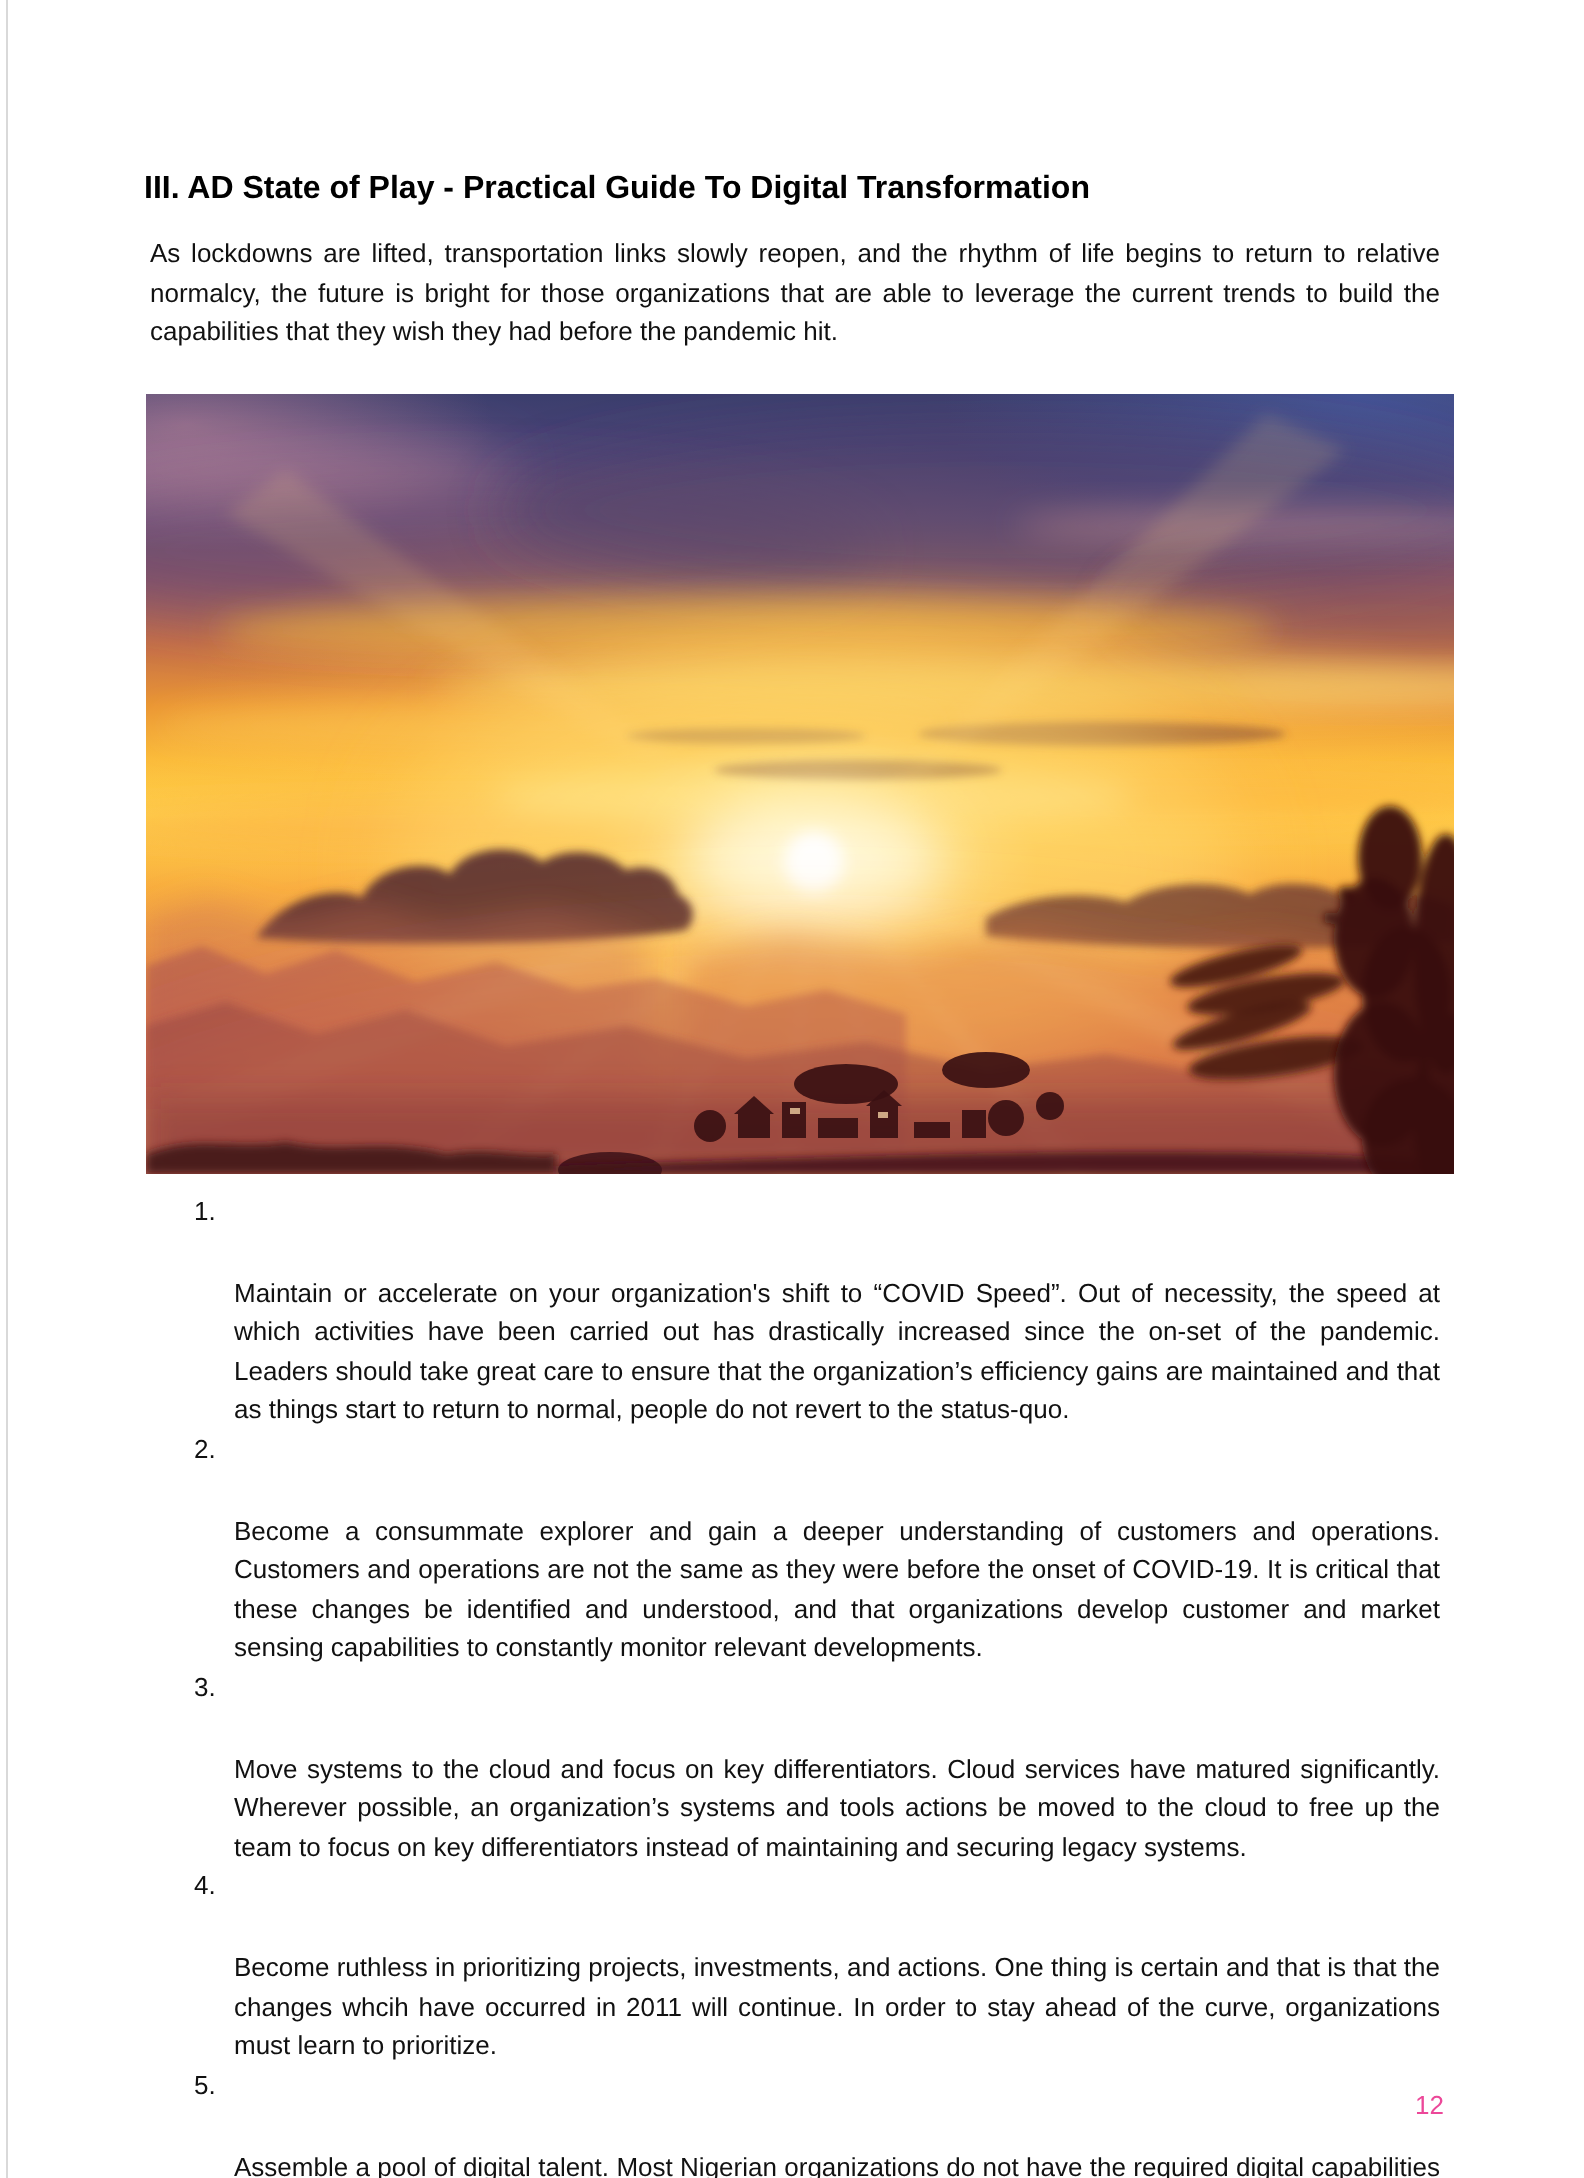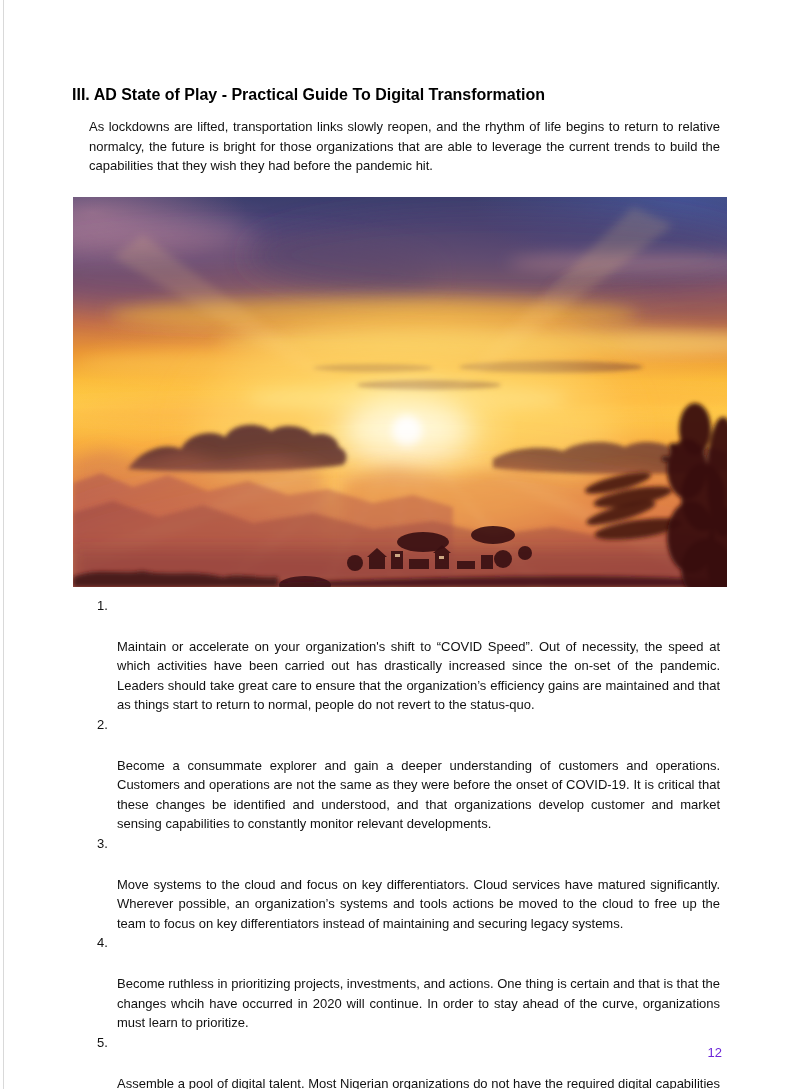--- a/index.html
+++ b/index.html
@@ -29,21 +29,21 @@
     background: #d9d9d9;
   }
   h1.doc-heading {
     margin: 0;
     font-size: 16px;
     line-height: 22px;
     font-weight: bold;
     color: #000000;
   }
   p.intro {
-    margin: 11px 0 0 17px;
+    margin: 11px 0 0 3px;
     text-align: justify;
   }
   figure.photo {
     margin: 21px 0 0 1px;
     width: 654px;
     height: 390px;
     position: relative;
     overflow: hidden;
     padding: 0;
   }
@@ -82,21 +82,21 @@
   ol.moves-list .li-text {
     flex: 1;
     text-align: justify;
     margin-top: 41px;
   }
   .page-number {
     position: absolute;
     right: 70px;
     bottom: 27px;
     font-size: 13px;
-    color: #6d28d9;
+    color: #ec4899;
   }
   strong { font-weight: bold; }
 </style>
 </head>
 <body>
 
 <div class="page">
   <div class="page-edge"></div>
 
   <h1 class="doc-heading">III. AD State of Play - Practical Guide To Digital Transformation</h1>
@@ -225,21 +225,21 @@
     <li>
       <span class="num">2.</span>
       <span class="li-text">Become a consummate explorer and gain a deeper understanding of customers and operations. Customers and operations are not the same as they were before the onset of COVID-19. It is critical that these changes be identified and understood, and that organizations develop customer and market sensing capabilities to constantly monitor relevant developments.</span>
     </li>
     <li>
       <span class="num">3.</span>
       <span class="li-text">Move systems to the cloud and focus on key differentiators. Cloud services have matured significantly. Wherever possible, an organization’s systems and tools actions be moved to the cloud to free up the team to focus on key differentiators instead of maintaining and securing legacy systems.</span>
     </li>
     <li>
       <span class="num">4.</span>
-      <span class="li-text">Become ruthless in prioritizing projects, investments, and actions. One thing is certain and that is that the changes whcih have occurred in 2020 will continue. In order to stay ahead of the curve, organizations must learn to prioritize.</span>
+      <span class="li-text">Become ruthless in prioritizing projects, investments, and actions. One thing is certain and that is that the changes whcih have occurred in 2011 will continue. In order to stay ahead of the curve, organizations must learn to prioritize.</span>
     </li>
     <li>
       <span class="num">5.</span>
       <span class="li-text">Assemble a pool of digital talent. Most Nigerian organizations do not have the required digital capabilities in house. To be successful it is important to hire for key skills and/ or to</span>
     </li>
   </ol>
 
   <div class="page-number">12</div>
 </div>
 

